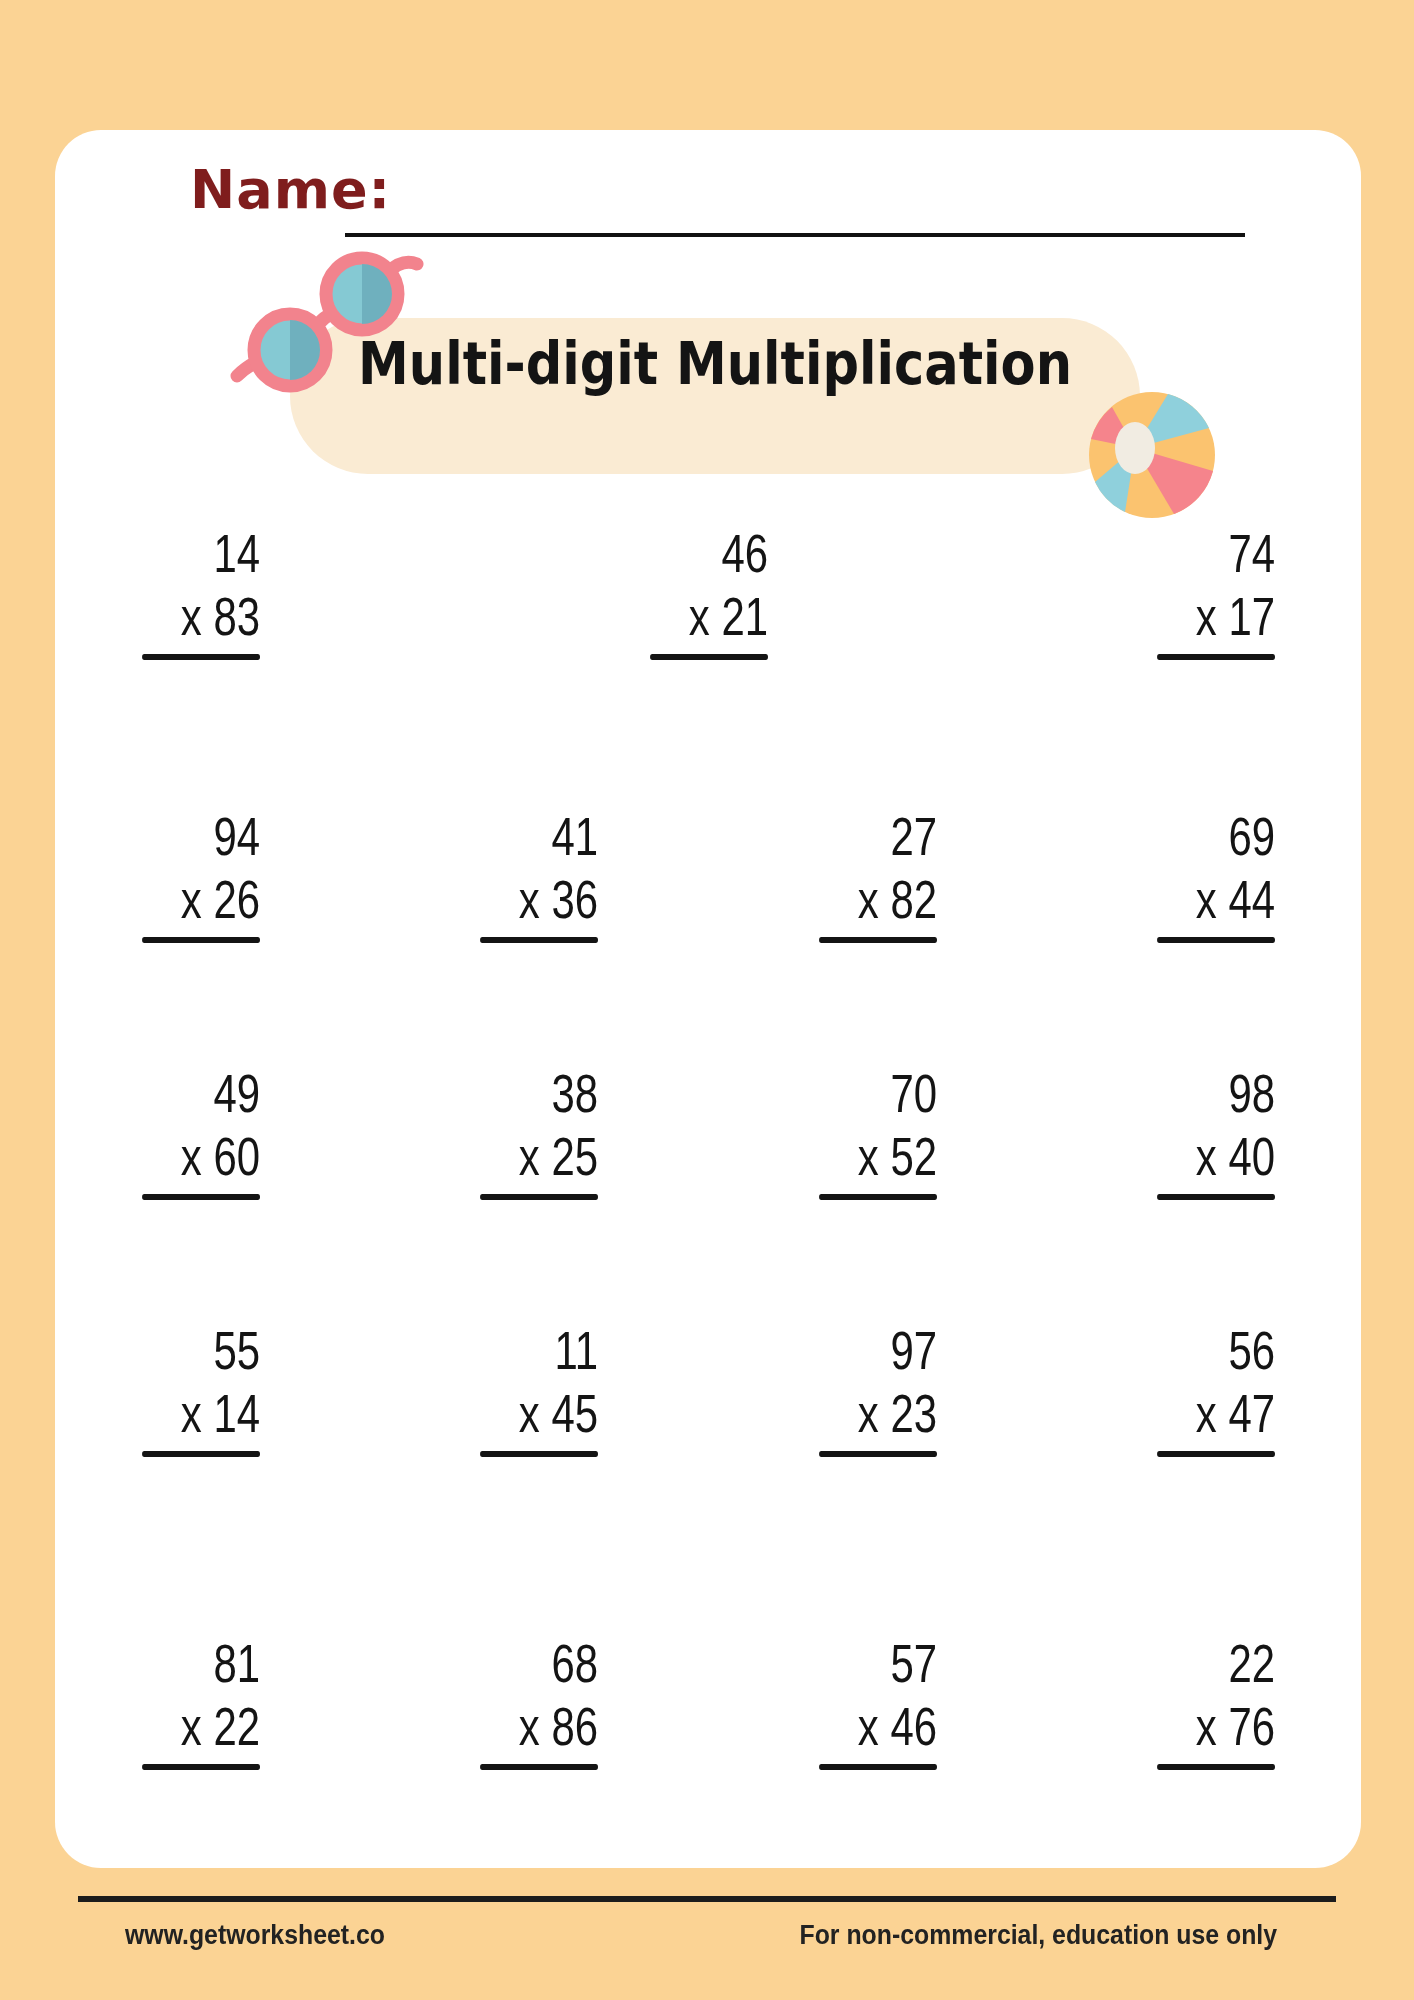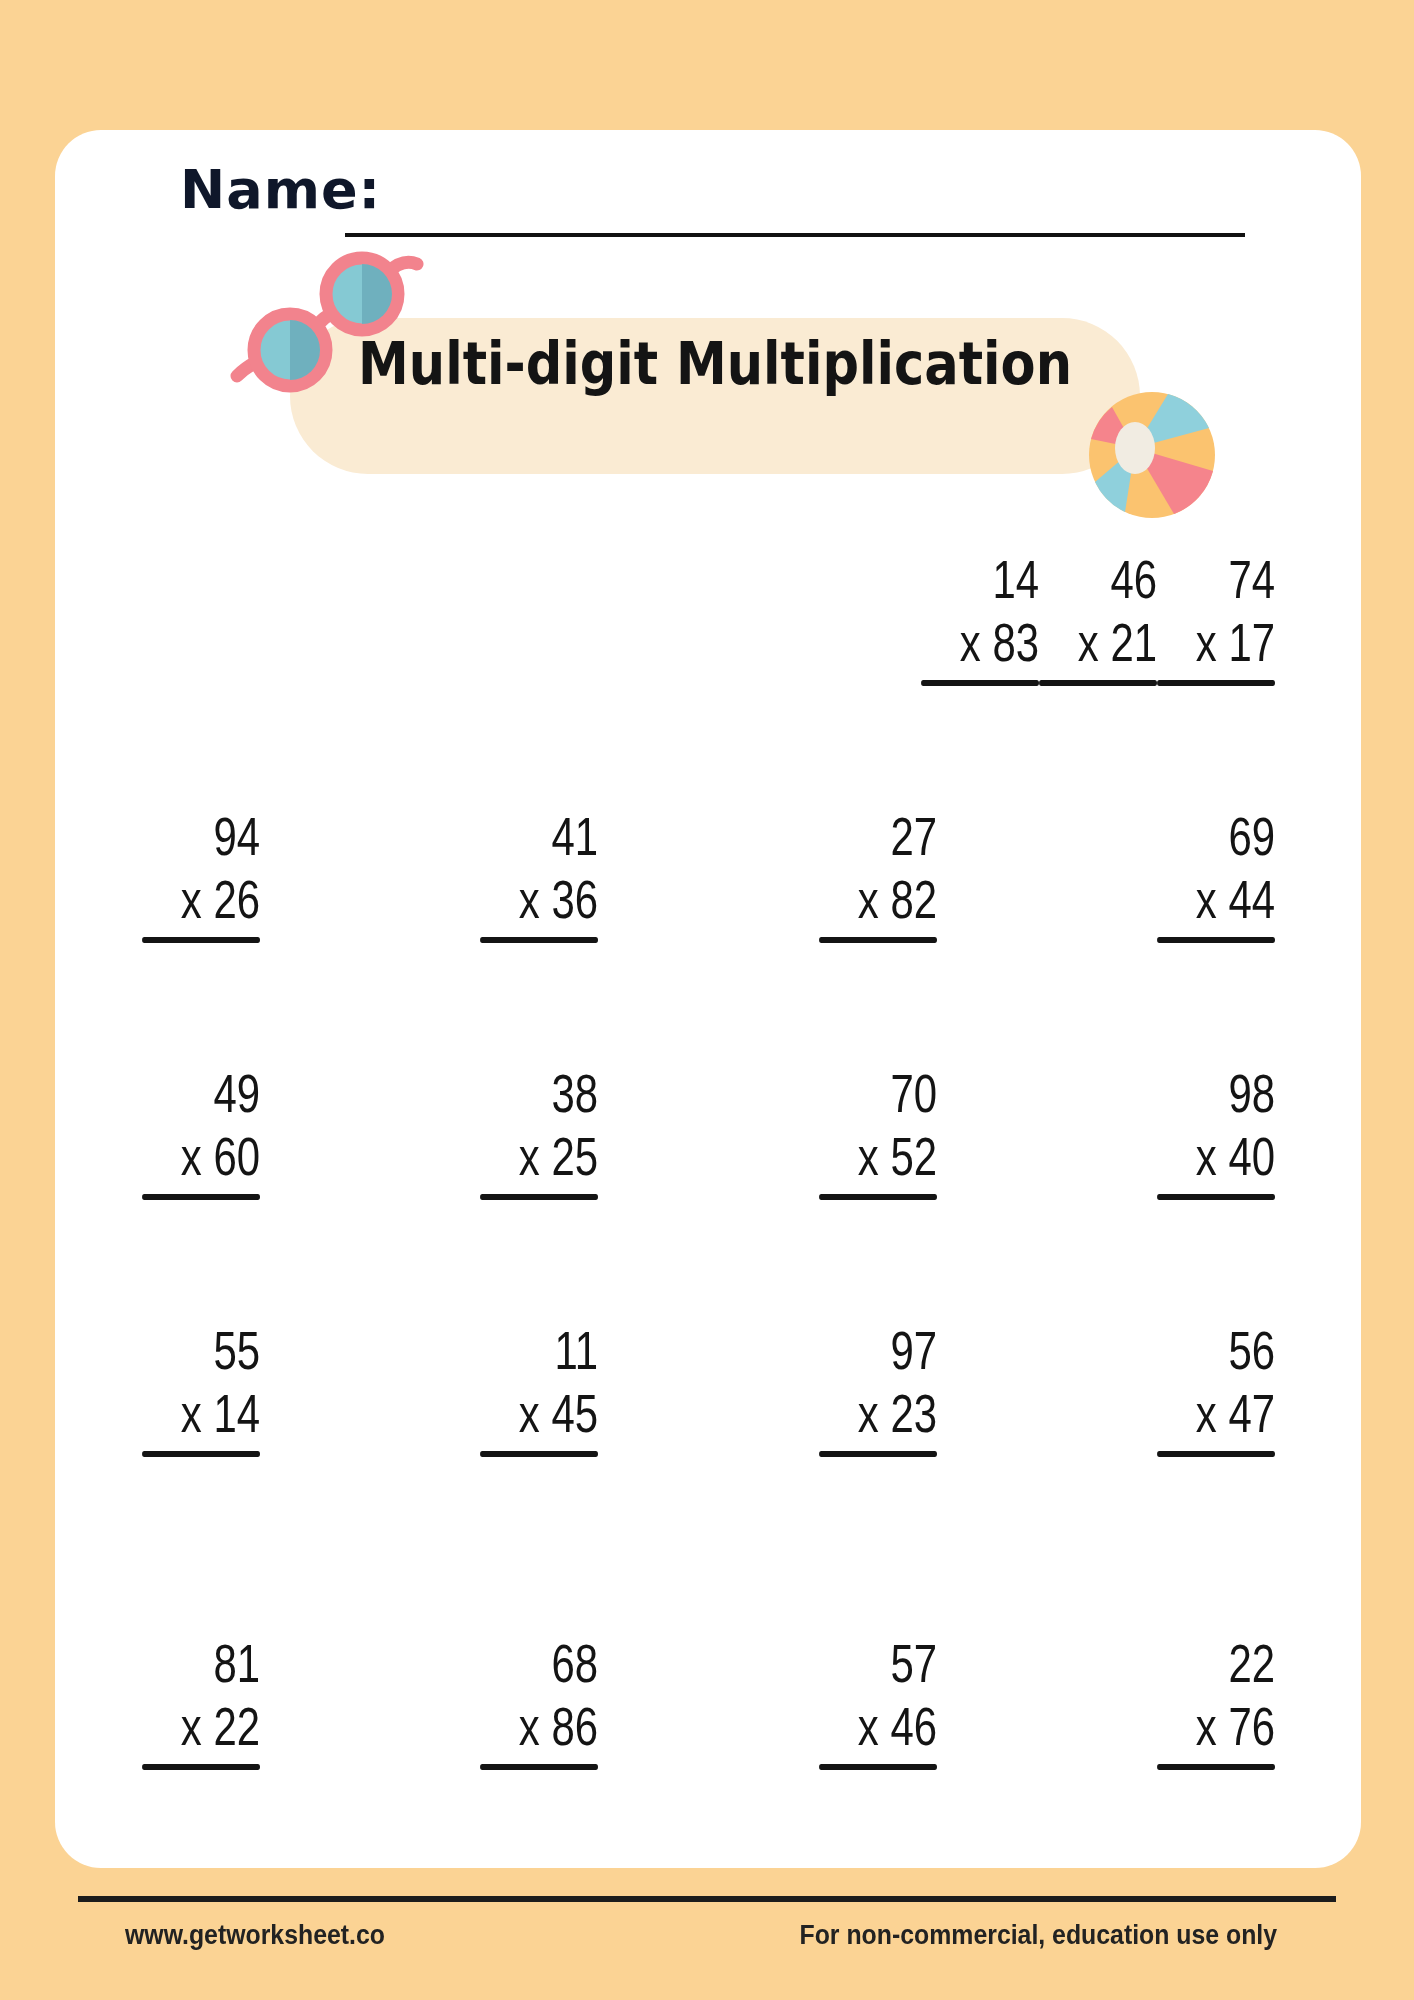--- a/index.html
+++ b/index.html
@@ -8,23 +8,23 @@
     background:#FBD394;
     font-family:"Liberation Sans",sans-serif;
     color:#111;
   }
   .card{
     position:absolute;left:55px;top:130px;width:1306px;height:1738px;
     background:#FFFFFF;border-radius:46px;
   }
   
   .name-label{
-    position:absolute;left:180px;top:158px;
+    position:absolute;left:190px;top:158px;
     font-family:"DejaVu Sans",sans-serif;
-    font-size:54px;font-weight:600;letter-spacing:1px;color:#0f172a;
+    font-size:54px;font-weight:600;letter-spacing:1px;color:#7f1d1d;
   }
   .name-line{
     position:absolute;left:345px;top:233px;width:900px;height:4px;background:#111;
   }
   
   .banner{
     position:absolute;left:290px;top:318px;width:850px;height:156px;
     background:#FAEBD3;border-radius:78px;
   }
   .title{
@@ -35,21 +35,21 @@
     transform:scaleX(0.88);transform-origin:50% 0;
     white-space:nowrap;
   }
   .sunglasses{position:absolute;left:225px;top:250px;width:200px;height:152px;}
   .beachball{position:absolute;left:1088px;top:390px;width:130px;height:130px;}
   
   .prow{
     position:absolute;left:142px;width:1133px;height:150px;
     display:flex;justify-content:space-between;
   }
-  .prow:nth-child(1){top:548px;justify-content:flex-end;}
+  .prow:nth-child(1){top:522px;}
   .prow:nth-child(2){top:805px;}
   .prow:nth-child(3){top:1062px;}
   .prow:nth-child(4){top:1319px;gap:40px;}
   .prow:nth-child(5){top:1632px;}
   .slot{width:118px;position:relative;}
   .pwrap{
     position:absolute;right:0;top:0;width:152px;
     transform:scaleX(0.776);transform-origin:100% 0;
     font-size:54px;line-height:63px;color:#141414;text-align:right;
     font-family:"Liberation Sans",sans-serif;

